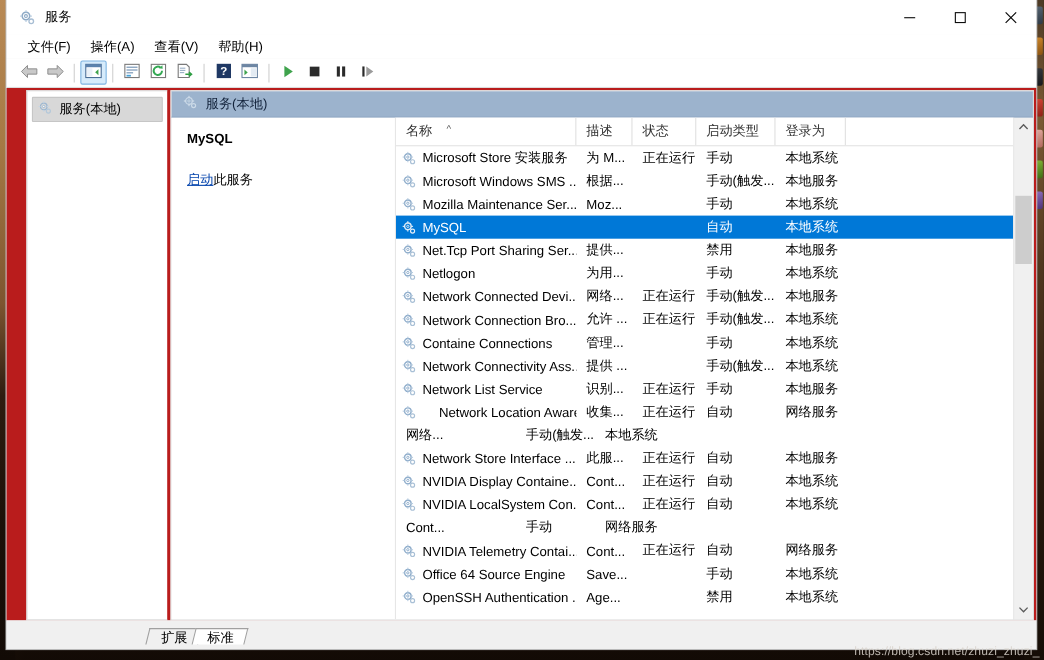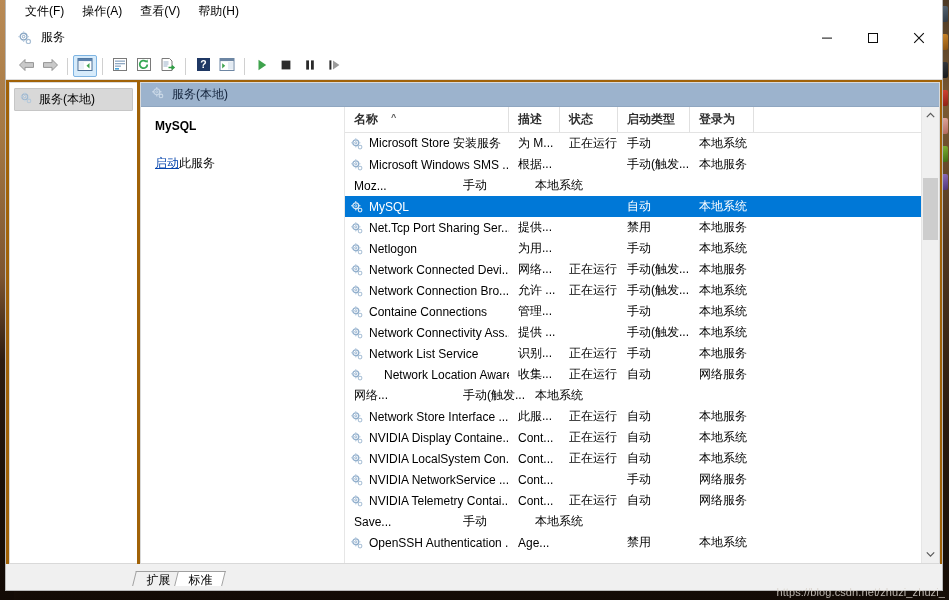--- a/index.html
+++ b/index.html
@@ -139,22 +139,22 @@
     background: #d0d0d0;
     margin: 0 5px;
     flex: none;
   }
 
   
   #body-split {
     flex: 1;
     display: flex;
     min-height: 0;
-    background: #a16207;
-    padding: 0 0 0 1px;
+    background: #b91c1c;
+    padding: 0 0 0 16px;
   }
 
   
   #tree-pane {
     width: 128px;
     background: #fff;
     border: 1px solid #d9d9d9;
     border-right: none;
     margin: 2px 0 0 2px;
     flex: none;
@@ -236,21 +236,20 @@
   }
   #list-header {
     height: 25px;
     display: flex;
     flex: none;
     background: #fff;
     border-bottom: 1px solid #e3e3e3;
     align-items: stretch;
     font-size: 12px;
     color: #303030;
-    font-weight: bold;
   }
   #list-header .hcell {
     display: flex;
     align-items: center;
     padding-left: 9px;
     box-sizing: border-box;
     border-right: 1px solid #e0e0e0;
     position: relative;
     white-space: nowrap;
     overflow: hidden;
@@ -385,27 +384,20 @@
     <div class="desk-icon" style="top:146px;background:linear-gradient(160deg,#8fbf3a,#3f6d15);">
         <span class="badge"></span>
       </div>
     <div class="desk-icon" style="top:174px;background:linear-gradient(160deg,#9a77c6,#4d3378);">
         <span class="badge"></span>
       </div>
   </div>
 </div>
 
 <div id="window">
-
-  <div id="menubar">
-    <div class="menu-item">文件(F)</div>
-    <div class="menu-item">操作(A)</div>
-    <div class="menu-item">查看(V)</div>
-    <div class="menu-item">帮助(H)</div>
-  </div>
 
   <div id="titlebar">
     <span class="app-icon">
       <svg width="16" height="16" viewBox="0 0 16 16">
         <g fill="none" stroke="#8aa7c4" stroke-width="1.4">
           <circle cx="6.6" cy="6.6" r="3.4"></circle>
         </g>
         <circle cx="6.6" cy="6.6" r="1.3" fill="#ffffff" stroke="#8aa7c4" stroke-width="1"></circle>
         <g fill="#b9cde0">
           <rect x="6.1" y="1.3" width="1.1" height="2"></rect>
@@ -431,20 +423,27 @@
           </svg>
       </div>
       <div class="winbtn close">
         <svg width="12" height="12" viewBox="0 0 12 12">
             <path d="M1.2 1.2 L10.8 10.8 M10.8 1.2 L1.2 10.8" stroke="currentColor" stroke-width="1.1"></path>
           </svg>
       </div>
     </div>
   </div>
 
+  <div id="menubar">
+    <div class="menu-item">文件(F)</div>
+    <div class="menu-item">操作(A)</div>
+    <div class="menu-item">查看(V)</div>
+    <div class="menu-item">帮助(H)</div>
+  </div>
+
   <div id="toolbar">
     <div class="tb-btn" title="back">
       <span>
         <svg width="17" height="14" viewBox="0 0 17 14">
           <path d="M7 1.5 L1.5 7 L7 12.5 L7 9.4 L15.5 9.4 L15.5 4.6 L7 4.6 Z" fill="#c9c9c9" stroke="#8d8d8d" stroke-width="0.9" stroke-linejoin="round"></path>
         </svg>
       </span>
     </div>
     <div class="tb-btn" title="forward">
       <span>
@@ -651,20 +650,34 @@
       <circle cx="11.5" cy="11.5" r="2.1" fill="none" stroke="#a9c0d6" stroke-width="1.2"></circle>
     </svg>
                   <span>Microsoft Windows SMS ...</span>
                 </div>
                 <div class="cell" style="width: 51px; flex: 0 0 51px;">根据...</div>
                 <div class="cell" style="width: 58px; flex: 0 0 58px;"></div>
                 <div class="cell" style="width: 72px; flex: 0 0 72px;">手动(触发...</div>
                 <div class="cell" style="width: 64px; flex: 0 0 64px;">本地服务</div>
               </div>
               <div class="srow">
+                <div class="cell name" style="width: 164px; flex: 0 0 164px;">
+                  <svg class="svc-ico" viewBox="0 0 16 16">
+      <circle cx="6.6" cy="6.6" r="3.4" fill="none" stroke="#8fadcb" stroke-width="1.5"></circle>
+      <circle cx="6.6" cy="6.6" r="1.2" fill="#ffffff" stroke="#8fadcb" stroke-width="1"></circle>
+      <g fill="#b6cbdf">
+        <rect x="6.05" y="1.2" width="1.1" height="2"></rect>
+        <rect x="6.05" y="10" width="1.1" height="2"></rect>
+        <rect x="1.2" y="6.05" width="2" height="1.1"></rect>
+        <rect x="10" y="6.05" width="2" height="1.1"></rect>
+      </g>
+      <circle cx="11.5" cy="11.5" r="2.1" fill="none" stroke="#a9c0d6" stroke-width="1.2"></circle>
+    </svg>
+                  <span>Mozilla Maintenance Ser...</span>
+                </div>
                 <div class="cell" style="width: 51px; flex: 0 0 51px;">Moz...</div>
                 <div class="cell" style="width: 58px; flex: 0 0 58px;"></div>
                 <div class="cell" style="width: 72px; flex: 0 0 72px;">手动</div>
                 <div class="cell" style="width: 64px; flex: 0 0 64px;">本地系统</div>
               </div>
               <div class="srow selected">
                 <div class="cell name" style="width: 164px; flex: 0 0 164px;">
                   <svg class="svc-ico" viewBox="0 0 16 16">
       <circle cx="6.6" cy="6.6" r="3.4" fill="none" stroke="#dbe8f5" stroke-width="1.5"></circle>
       <circle cx="6.6" cy="6.6" r="1.2" fill="#0078d7" stroke="#dbe8f5" stroke-width="1"></circle>
@@ -903,34 +916,20 @@
       <circle cx="11.5" cy="11.5" r="2.1" fill="none" stroke="#a9c0d6" stroke-width="1.2"></circle>
     </svg>
                   <span>NVIDIA LocalSystem Con...</span>
                 </div>
                 <div class="cell" style="width: 51px; flex: 0 0 51px;">Cont...</div>
                 <div class="cell" style="width: 58px; flex: 0 0 58px;">正在运行</div>
                 <div class="cell" style="width: 72px; flex: 0 0 72px;">自动</div>
                 <div class="cell" style="width: 64px; flex: 0 0 64px;">本地系统</div>
               </div>
               <div class="srow">
-                <div class="cell name" style="width: 164px; flex: 0 0 164px;">
-                  <svg class="svc-ico" viewBox="0 0 16 16">
-      <circle cx="6.6" cy="6.6" r="3.4" fill="none" stroke="#8fadcb" stroke-width="1.5"></circle>
-      <circle cx="6.6" cy="6.6" r="1.2" fill="#ffffff" stroke="#8fadcb" stroke-width="1"></circle>
-      <g fill="#b6cbdf">
-        <rect x="6.05" y="1.2" width="1.1" height="2"></rect>
-        <rect x="6.05" y="10" width="1.1" height="2"></rect>
-        <rect x="1.2" y="6.05" width="2" height="1.1"></rect>
-        <rect x="10" y="6.05" width="2" height="1.1"></rect>
-      </g>
-      <circle cx="11.5" cy="11.5" r="2.1" fill="none" stroke="#a9c0d6" stroke-width="1.2"></circle>
-    </svg>
-                  <span>NVIDIA NetworkService ...</span>
-                </div>
                 <div class="cell" style="width: 51px; flex: 0 0 51px;">Cont...</div>
                 <div class="cell" style="width: 58px; flex: 0 0 58px;"></div>
                 <div class="cell" style="width: 72px; flex: 0 0 72px;">手动</div>
                 <div class="cell" style="width: 64px; flex: 0 0 64px;">网络服务</div>
               </div>
               <div class="srow">
                 <div class="cell name" style="width: 164px; flex: 0 0 164px;">
                   <svg class="svc-ico" viewBox="0 0 16 16">
       <circle cx="6.6" cy="6.6" r="3.4" fill="none" stroke="#8fadcb" stroke-width="1.5"></circle>
       <circle cx="6.6" cy="6.6" r="1.2" fill="#ffffff" stroke="#8fadcb" stroke-width="1"></circle>
@@ -943,20 +942,34 @@
       <circle cx="11.5" cy="11.5" r="2.1" fill="none" stroke="#a9c0d6" stroke-width="1.2"></circle>
     </svg>
                   <span>NVIDIA Telemetry Contai...</span>
                 </div>
                 <div class="cell" style="width: 51px; flex: 0 0 51px;">Cont...</div>
                 <div class="cell" style="width: 58px; flex: 0 0 58px;">正在运行</div>
                 <div class="cell" style="width: 72px; flex: 0 0 72px;">自动</div>
                 <div class="cell" style="width: 64px; flex: 0 0 64px;">网络服务</div>
               </div>
               <div class="srow">
+                <div class="cell name" style="width: 164px; flex: 0 0 164px;">
+                  <svg class="svc-ico" viewBox="0 0 16 16">
+      <circle cx="6.6" cy="6.6" r="3.4" fill="none" stroke="#8fadcb" stroke-width="1.5"></circle>
+      <circle cx="6.6" cy="6.6" r="1.2" fill="#ffffff" stroke="#8fadcb" stroke-width="1"></circle>
+      <g fill="#b6cbdf">
+        <rect x="6.05" y="1.2" width="1.1" height="2"></rect>
+        <rect x="6.05" y="10" width="1.1" height="2"></rect>
+        <rect x="1.2" y="6.05" width="2" height="1.1"></rect>
+        <rect x="10" y="6.05" width="2" height="1.1"></rect>
+      </g>
+      <circle cx="11.5" cy="11.5" r="2.1" fill="none" stroke="#a9c0d6" stroke-width="1.2"></circle>
+    </svg>
+                  <span>Office 64 Source Engine</span>
+                </div>
                 <div class="cell" style="width: 51px; flex: 0 0 51px;">Save...</div>
                 <div class="cell" style="width: 58px; flex: 0 0 58px;"></div>
                 <div class="cell" style="width: 72px; flex: 0 0 72px;">手动</div>
                 <div class="cell" style="width: 64px; flex: 0 0 64px;">本地系统</div>
               </div>
               <div class="srow">
                 <div class="cell name" style="width: 164px; flex: 0 0 164px;">
                   <svg class="svc-ico" viewBox="0 0 16 16">
       <circle cx="6.6" cy="6.6" r="3.4" fill="none" stroke="#8fadcb" stroke-width="1.5"></circle>
       <circle cx="6.6" cy="6.6" r="1.2" fill="#ffffff" stroke="#8fadcb" stroke-width="1"></circle>

